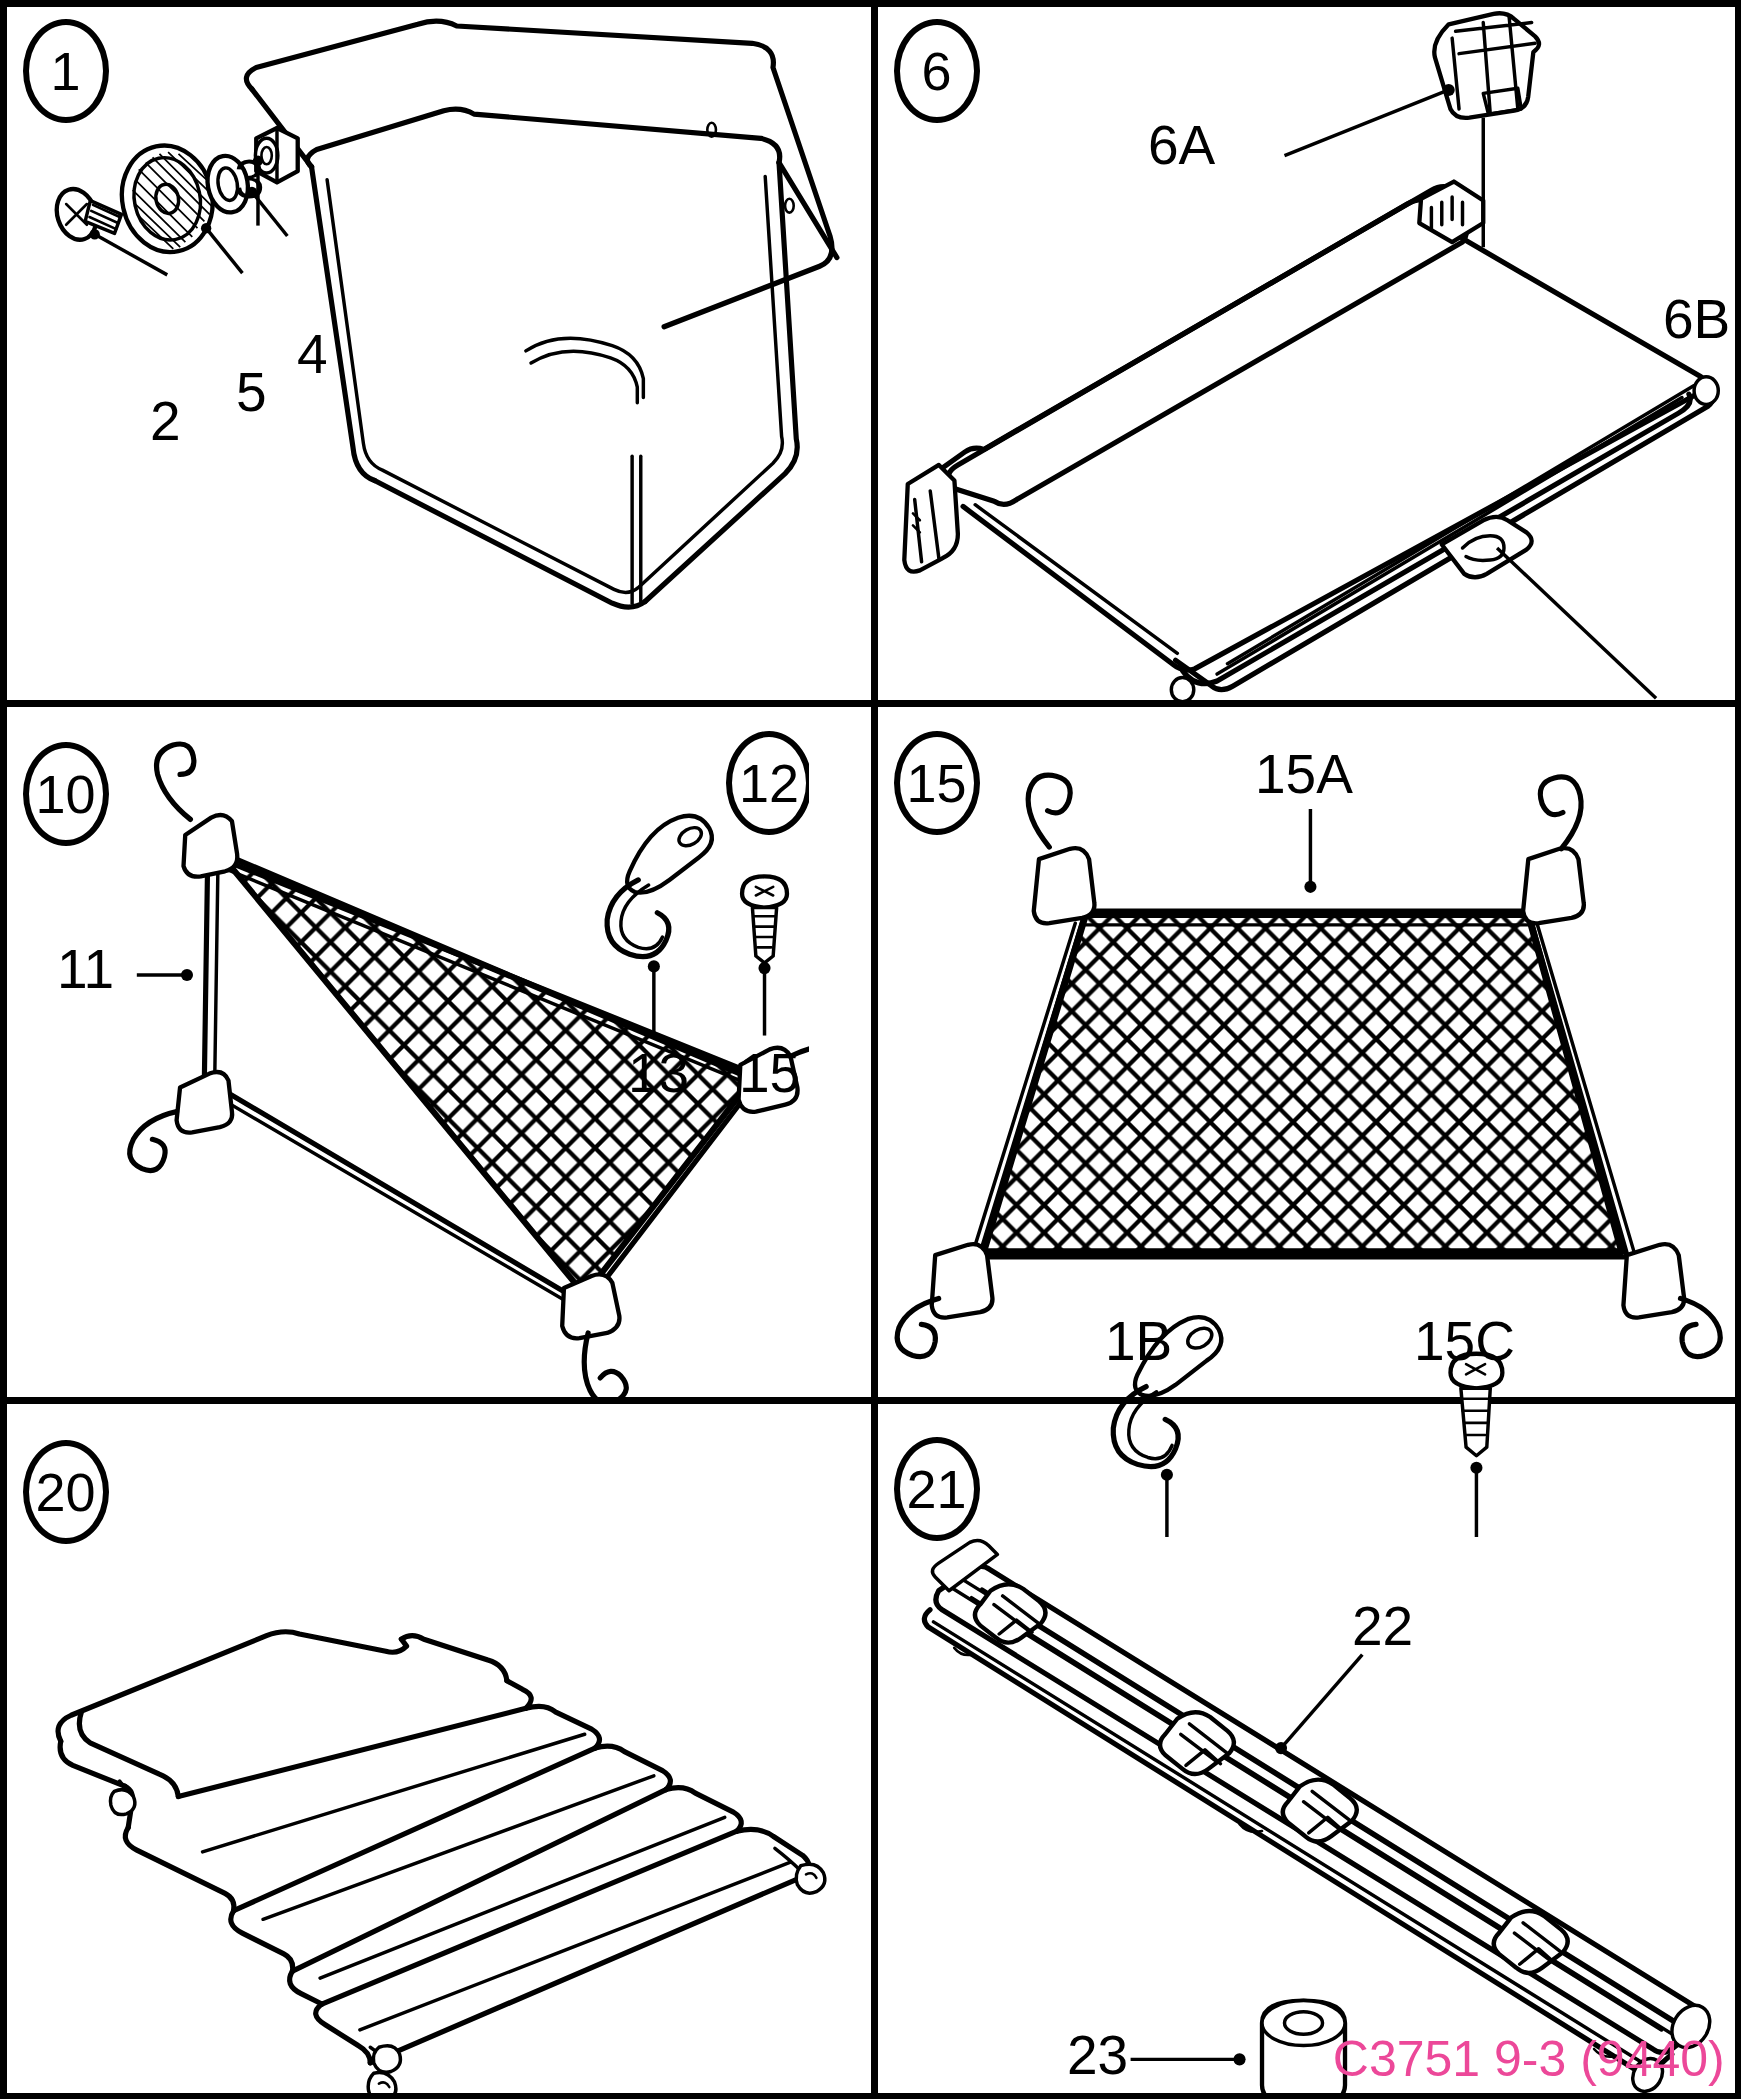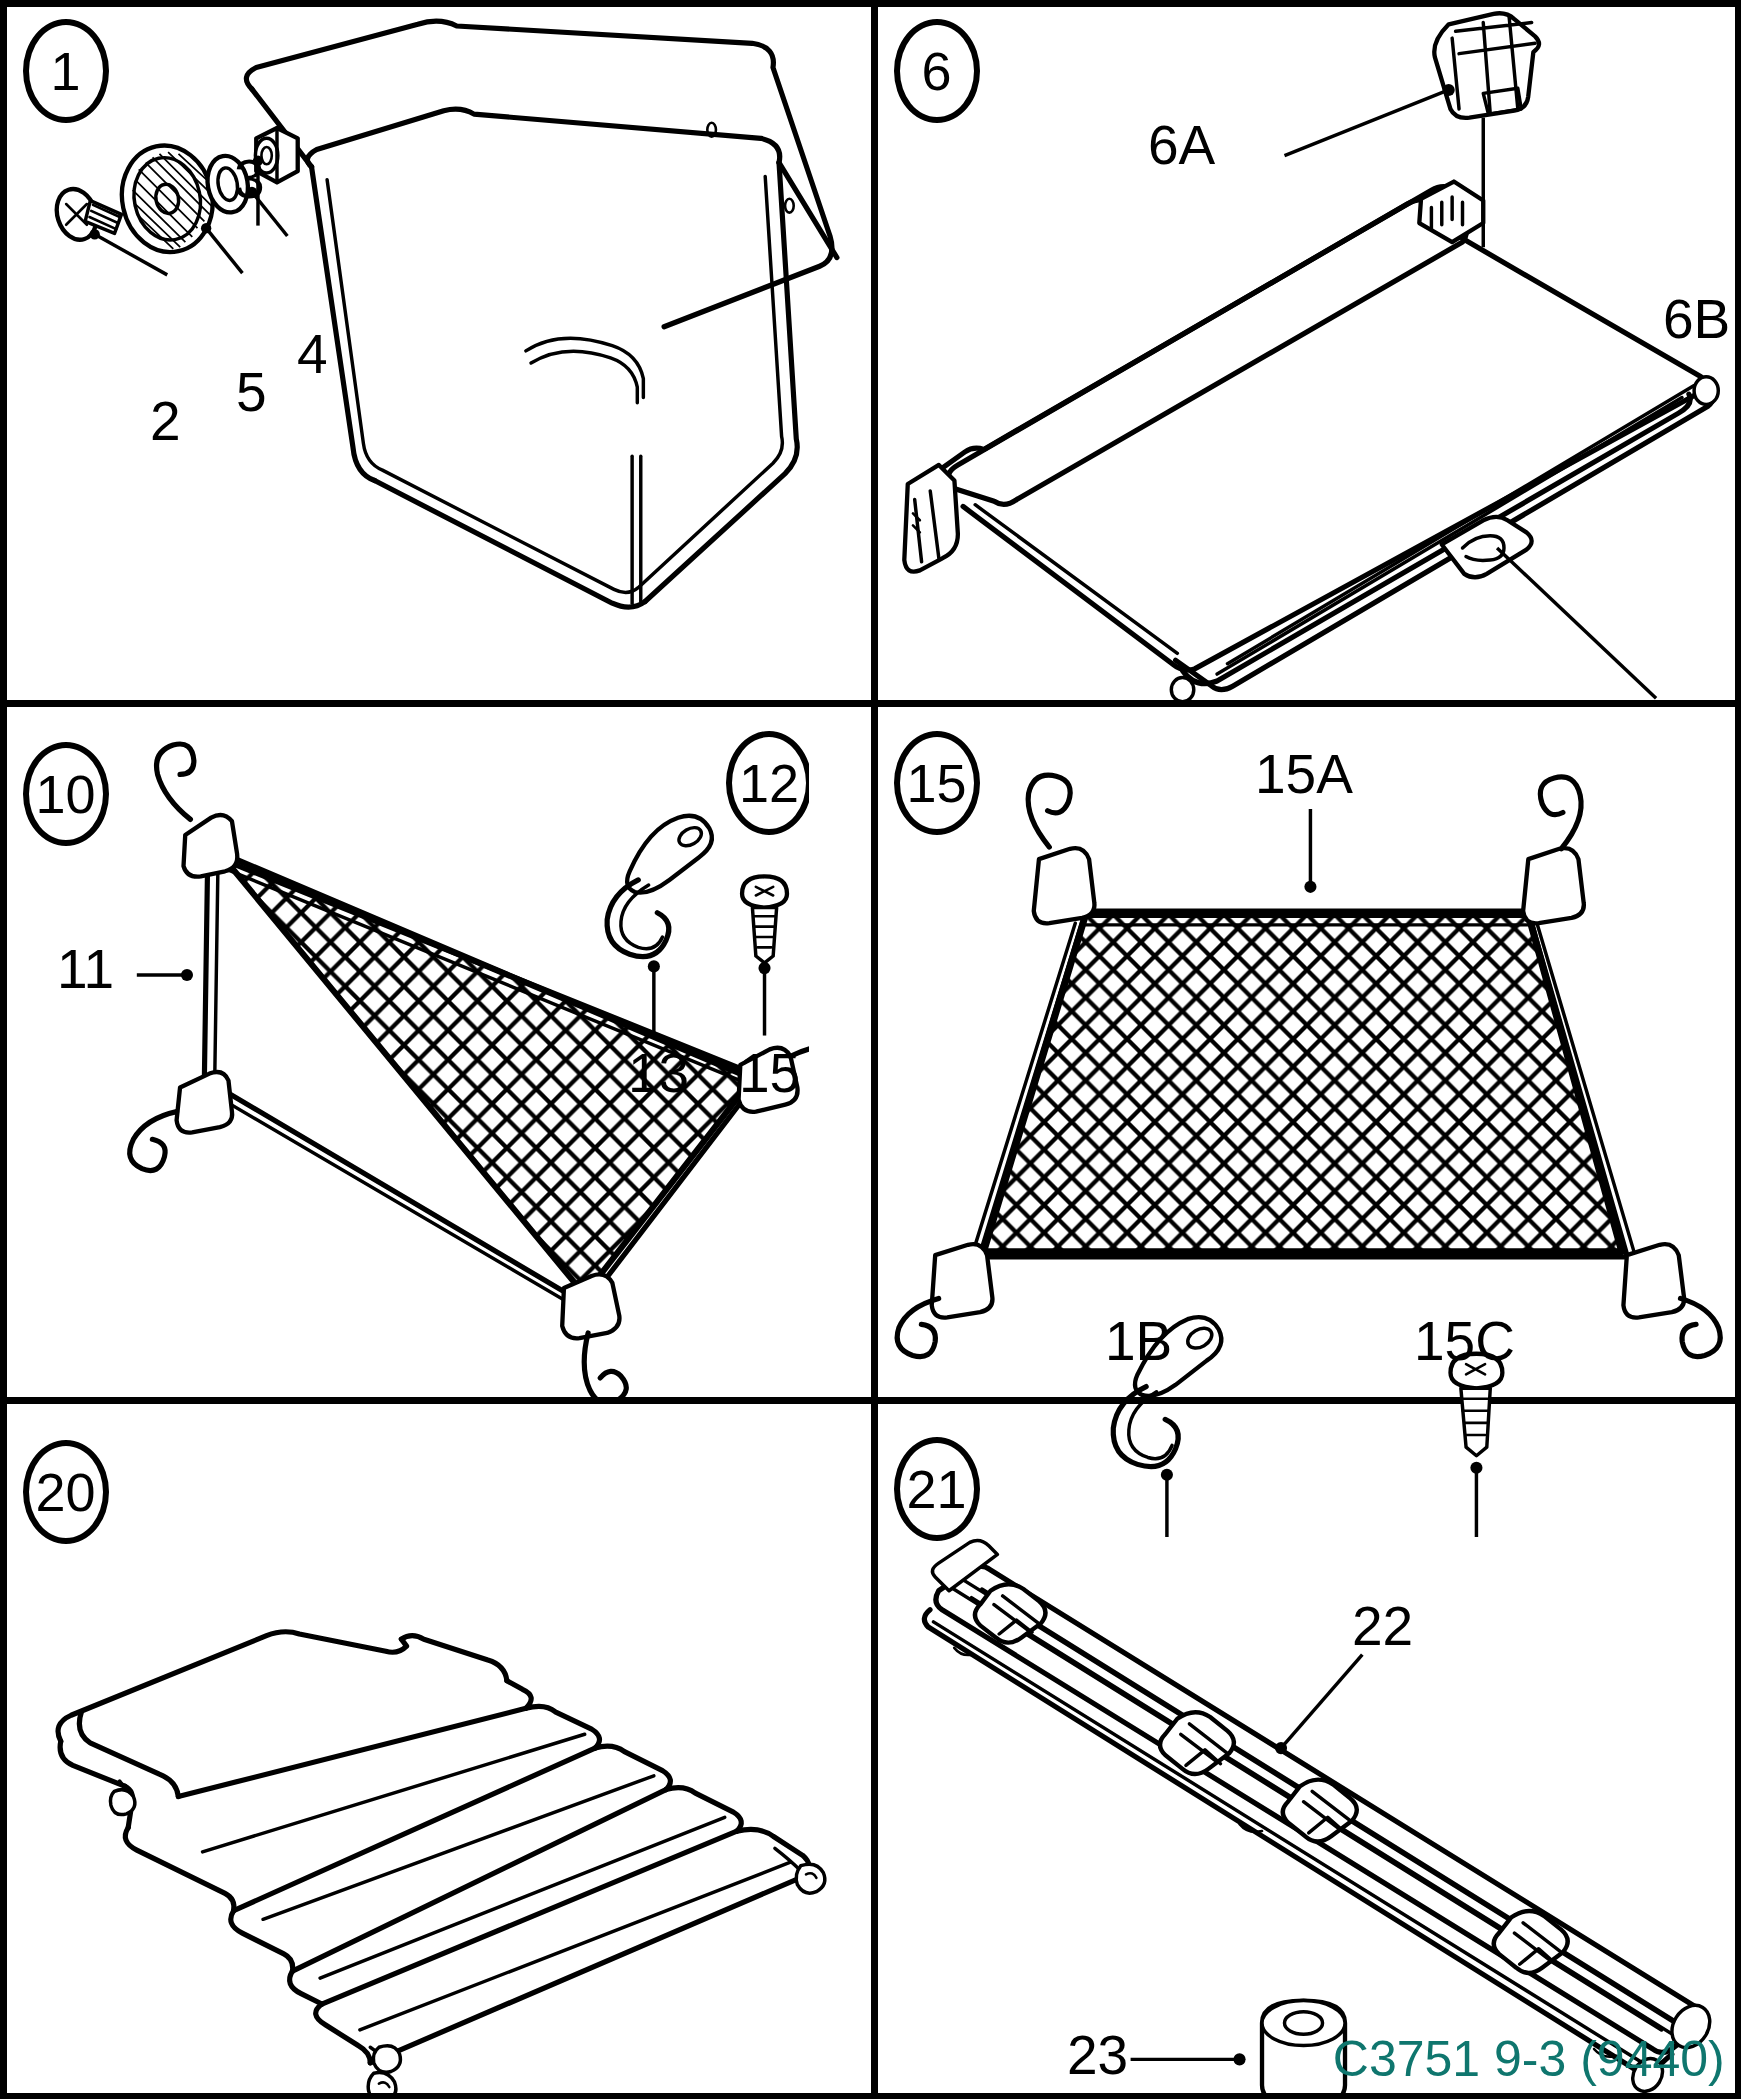--- a/index.html
+++ b/index.html
@@ -12,21 +12,21 @@
   
   .vdiv{position:absolute;background:#000;width:7px;}
   .hdiv{position:absolute;background:#000;height:7px;left:0;right:0;}
 
   .badge{
     position:absolute;width:74px;height:92px;border:6px solid #000;
     border-radius:50%;display:flex;align-items:center;justify-content:center;
     font-size:54px;line-height:1;color:#000;background:#fff;
   }
   .lbl{position:absolute;font-size:55px;line-height:1;color:#000;white-space:nowrap;}
-  .footer{position:absolute;font-size:50px;color:#0f766e;white-space:nowrap;margin-top:12px;}
+  .footer{position:absolute;font-size:50px;color:#ec4899;white-space:nowrap;margin-top:12px;}
 
   svg{display:block;position:absolute;left:0;top:0;overflow:visible;}
   .ln{fill:none;stroke:#000;stroke-width:6;stroke-linecap:round;stroke-linejoin:round;}
   .ln2{fill:none;stroke:#000;stroke-width:4;stroke-linecap:round;stroke-linejoin:round;}
   .ln3{fill:none;stroke:#000;stroke-width:3;stroke-linecap:round;stroke-linejoin:round;}
   .lead{fill:none;stroke:#000;stroke-width:4;}
   .dot{fill:#000;}
   .wht{fill:#fff;stroke:#000;stroke-width:5;stroke-linejoin:round;}
   .wht2{fill:#fff;stroke:#000;stroke-width:4;stroke-linejoin:round;}
 </style>

